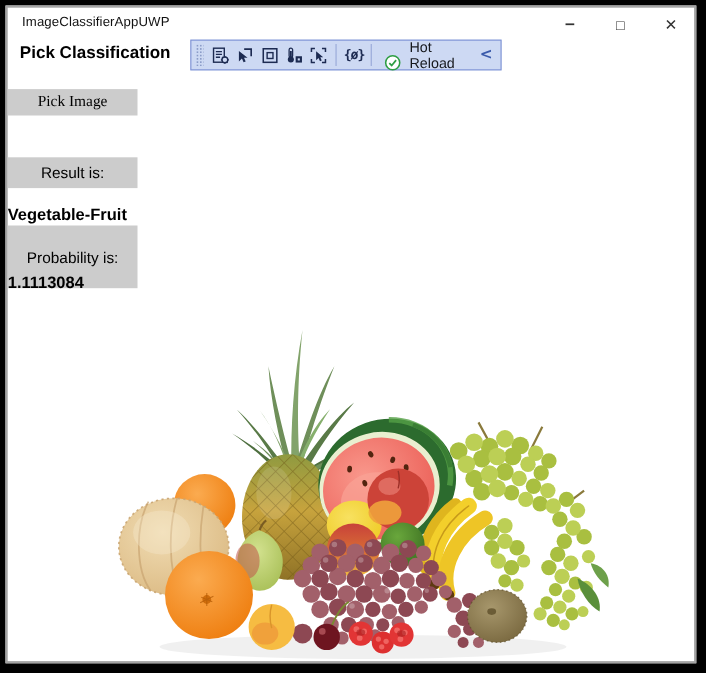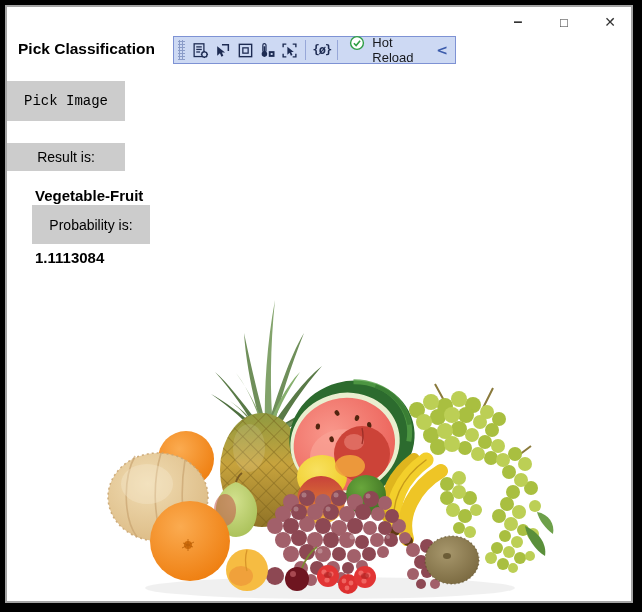--- a/index.html
+++ b/index.html
@@ -39,46 +39,47 @@
     background-size:3px 3px;
   }
   .tb-btn{
     width:23px;height:24px;display:flex;align-items:center;justify-content:center;
   }
   .tb-sep{width:1px;height:20px;background:#97a7d8;margin:0 3px;}
   .code-glyph{
     font-size:12px;font-weight:700;color:#1d2b52;letter-spacing:-1px;
     font-family:"DejaVu Sans Mono","Liberation Mono",monospace;
   }
-  .hot-reload{display:flex;align-items:flex-start;gap:7px;padding:0 4px 0 5px;}
+  .hot-reload{display:flex;align-items:flex-end;gap:7px;padding:0 4px 0 5px;}
   .hot-reload-label{font-size:13px;color:#16181d;}
   .tb-chevron{
     font-size:14px;color:#3b5bab;font-weight:700;padding:0 2px 0 6px;
     font-family:"DejaVu Sans",sans-serif;
   }
   
   .gray-box{
     position:absolute;left:0;width:118px;background:#cccccc;color:#000;
     display:flex;align-items:center;justify-content:center;font-size:14px;
   }
-  #pick-image{top:74px;height:40px;border:none;cursor:pointer;font-family:Liberation Mono, monospace;}
+  #pick-image{top:74px;height:24px;border:none;cursor:pointer;font-family:Liberation Serif, serif;}
   #result-box{top:136px;height:28px;}
-  #prob-box{top:198px;height:39px;margin-left:25px;}
-  .bold-value{position:absolute;left:28px;font-size:15px;font-weight:700;color:#000;}
+  #prob-box{top:198px;height:57px;}
+  .bold-value{position:absolute;left:0;font-size:15px;font-weight:700;color:#000;}
   #result-value{top:180px;}
   #prob-value{top:242px;}
   
   .fruit-wrap{position:absolute;left:88px;top:281px;width:460px;height:315px;}
   svg{display:block;}
 </style>
 </head>
 <body>
 
 <div class="window">
 
+  <div class="titlebar-text">ImageClassifierAppUWP</div>
   <div class="win-controls">
     <div class="ctl min">–</div>
     <div class="ctl max">□</div>
     <div class="ctl close">✕</div>
   </div>
 
   <div class="app-heading">Pick Classification</div>
 
   <div class="dbg-toolbar">
     <div class="grip"></div>

